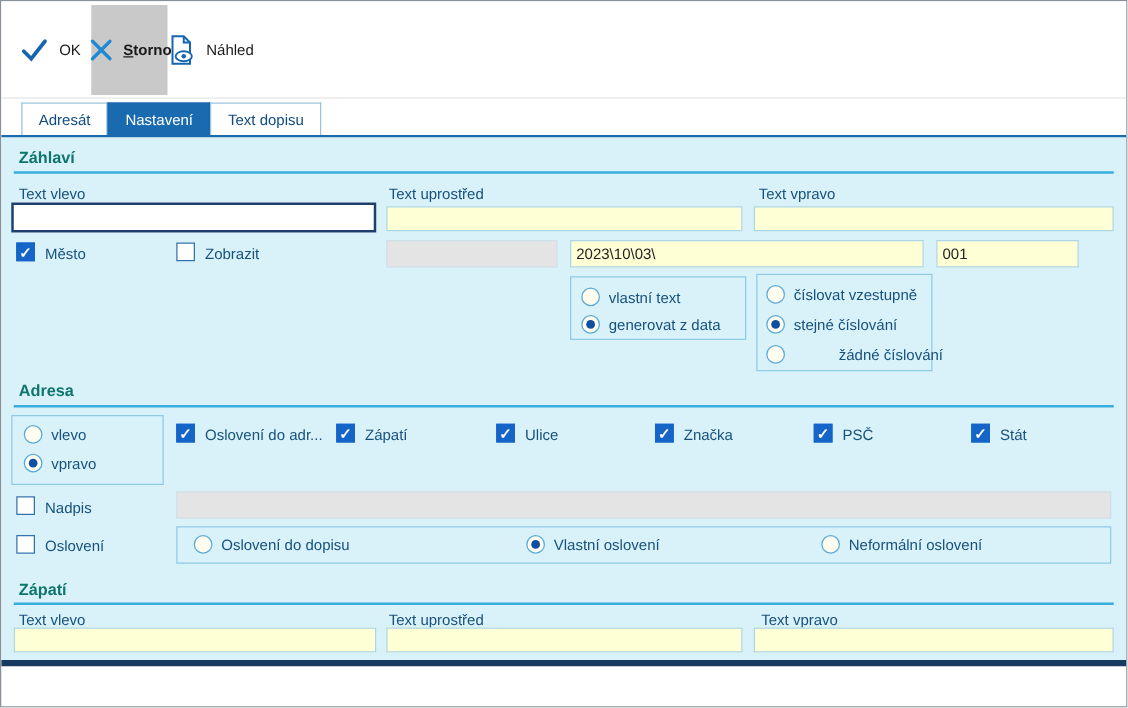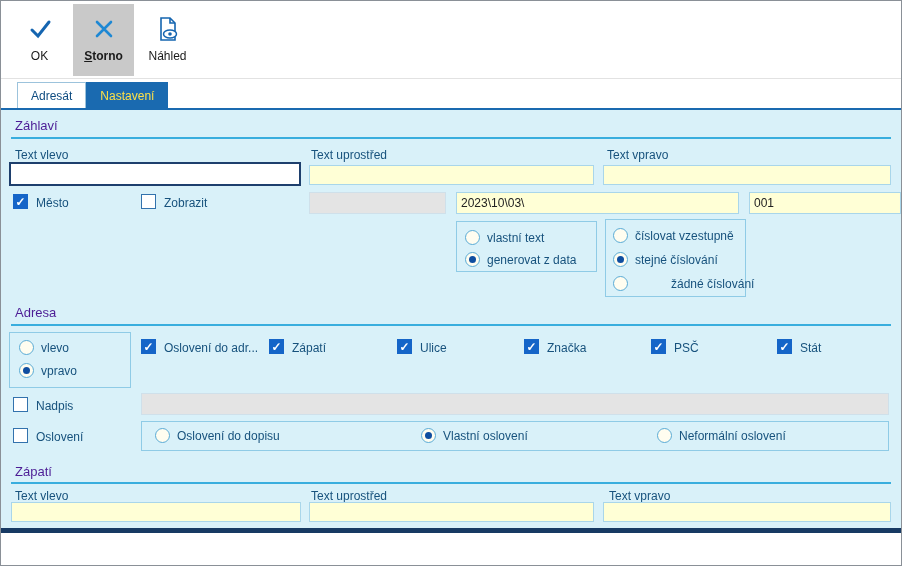--- a/index.html
+++ b/index.html
@@ -11,39 +11,39 @@
   .titlebar { height:32px; display:flex; align-items:center; background:#fff; padding-left:8px; }
   .app-icon { width:18px; height:18px; margin-right:8px; display:inline-flex; }
   .title-text { font-size:12px; color:#000; flex:1; }
   .win-controls { display:flex; height:100%; }
   .win-btn { width:46px; height:100%; display:flex; align-items:center; justify-content:center;
              font-size:13px; color:#222; cursor:default; }
 
   
   .toolbar { height:78px; background:#fff; border-bottom:1px solid #e2e2e2;
              display:flex; align-items:center; padding-left:8px; gap:3px; }
-  .tool-btn { width:61px; height:72px; display:flex; flex-direction:column; align-items:center;
+  .tool-btn { width:61px; height:72px; display:flex; flex-direction:row; align-items:center;
               justify-content:center; gap:7px; background:transparent; border:none;
               font-family:inherit; font-size:12px; color:#1a1a1a; cursor:default; }
   .tool-btn.pressed { background:#c9c9c9;font-weight:bold; }
   .tool-btn .tb-label { display:block; }
   .tool-btn .tb-label.accel::first-letter { text-decoration:underline; }
   .tb-icon { width:26px; height:26px; display:flex; align-items:center; justify-content:center; }
 
   
   .tabbar { height:31px; background:#fff; display:flex; align-items:flex-end; padding-left:16px;
             border-bottom:2px solid #1a6ab0; }
   .tab { height:26px; padding:0 13px; display:flex; align-items:center; font-size:12px;
          color:#0f4c81; background:#fff; border:1px solid #9cc3dc; border-bottom:none; cursor:default; }
-  .tab.active { background:#1a6ab0; color:#fde047; border-color:#1a6ab0;text-align:right; }
+  .tab.active { background:#1a6ab0; color:#ffffff; border-color:#1a6ab0;text-align:right; }
 
   
   .content { position:relative; height:418px; background:#d9f1f9; }
   .abs { position:absolute; }
-  .sec-title { font-size:13px; font-weight:normal; color:#4c1d95;text-align:center; }
+  .sec-title { font-size:13px; font-weight:bold; color:#0f766e;text-align:center; }
   .sec-line { height:2px; background:#39aede; }
   .lbl { font-size:12px; color:#17527d; white-space:nowrap;text-align:right; }
   .inp { background:#ffffd6; border:1px solid #a9d6ea; height:20px; font-family:inherit;
          font-size:12px; padding:0 4px; color:#222; outline:none; }
   .inp.focus { background:#fff; border:2px solid #1e3f6d; }
   .inp.disabled { background:#e4e4e4; border:1px solid #cfe0ea; }
   .cb { width:15px; height:15px; border:1px solid #3272ad; background:#fff;
         display:inline-flex; align-items:center; justify-content:center; cursor:default; }
   .cb.checked { background:#1565c8; border-color:#1565c8; }
   .cb .mark { color:#fff; font-size:12px; font-weight:bold; line-height:1; }
@@ -85,20 +85,21 @@
           <circle cx="15" cy="18" r="1.8" fill="#1565b0"></circle>
         </svg>
       </span>
       <span class="tb-label">Náhled</span>
     </button>
   </div>
 
   <div class="tabbar">
     <div class="tab">Adresát</div>
     <div class="tab active">Nastavení</div>
+    <div class="tab">Text dopisu</div>
   </div>
 
   <div class="content">
 
     <div class="abs sec-title" style="left:14px; top:8px">Záhlaví</div>
     <div class="abs sec-line" style="left:10px; top:27px; width:880px"></div>
 
     <div class="abs lbl" style="left:14px; top:38px">Text vlevo</div>
     <div class="abs lbl" style="left:310px; top:38px">Text uprostřed</div>
     <div class="abs lbl" style="left:606px; top:38px">Text vpravo</div>
@@ -109,21 +110,21 @@
 
     <span class="abs cb checked" style="left:12px; top:84px">
         <span class="mark">✓</span>
       </span>
     <div class="abs lbl" style="left:35px; top:86px">Město</div>
     <span class="abs cb" style="left:140px; top:84px"></span>
     <div class="abs lbl" style="left:163px; top:86px">Zobrazit</div>
 
     <input class="abs inp disabled" style="left: 308px; top: 82px; width: 137px; height: 22px;" disabled="" value="">
     <input class="abs inp" style="left: 455px; top: 82px; width: 283px; height: 22px;" value="2023\10\03\">
-    <input class="abs inp" style="left: 748px; top: 82px; width: 152px; height: 22px;" value="001">
+    <input class="abs inp" style="left: 748px; top: 82px; width: 114px; height: 22px;" value="001">
 
     <div class="abs gbox" style="left:455px; top:111px; width:141px; height:51px"></div>
     <span class="abs radio" style="left:464px; top:120px"></span>
     <div class="abs lbl" style="left:486px; top:121px">vlastní text</div>
     <span class="abs radio sel" style="left:464px; top:142px"></span>
     <div class="abs lbl" style="left:486px; top:143px">generovat z data</div>
 
     <div class="abs gbox" style="left:604px; top:109px; width:141px; height:78px"></div>
     <span class="abs radio" style="left:612px; top:118px"></span>
     <div class="abs lbl" style="left:634px; top:119px">číslovat vzestupně</div>

